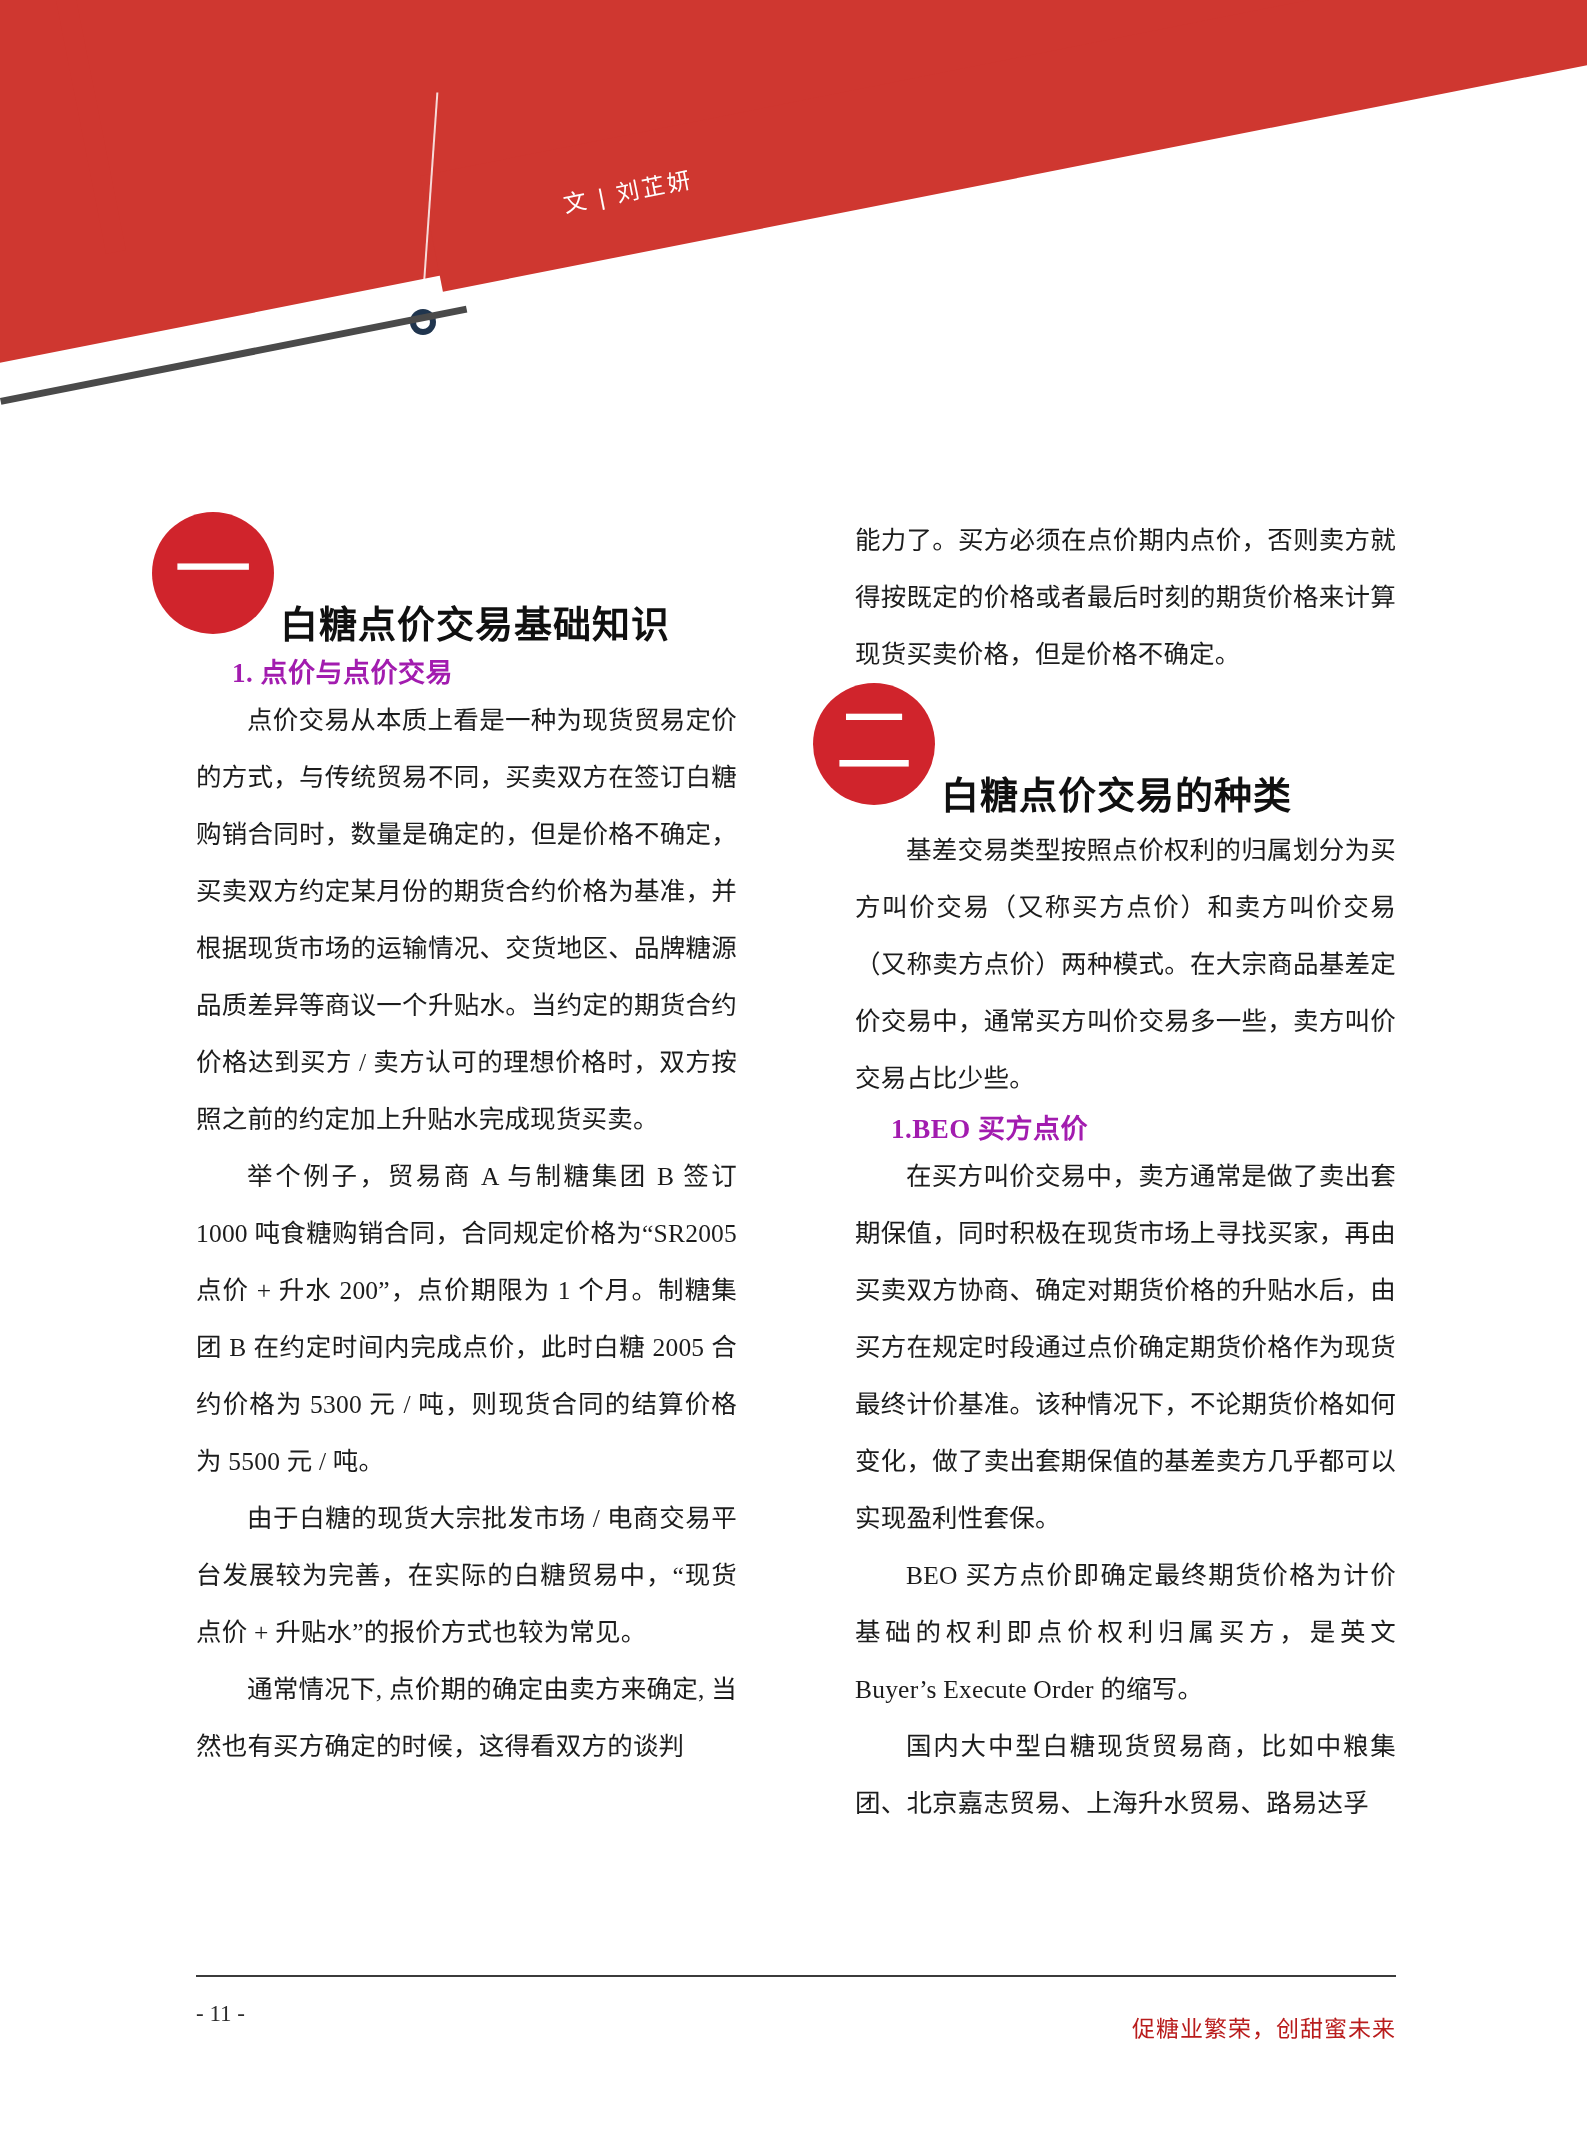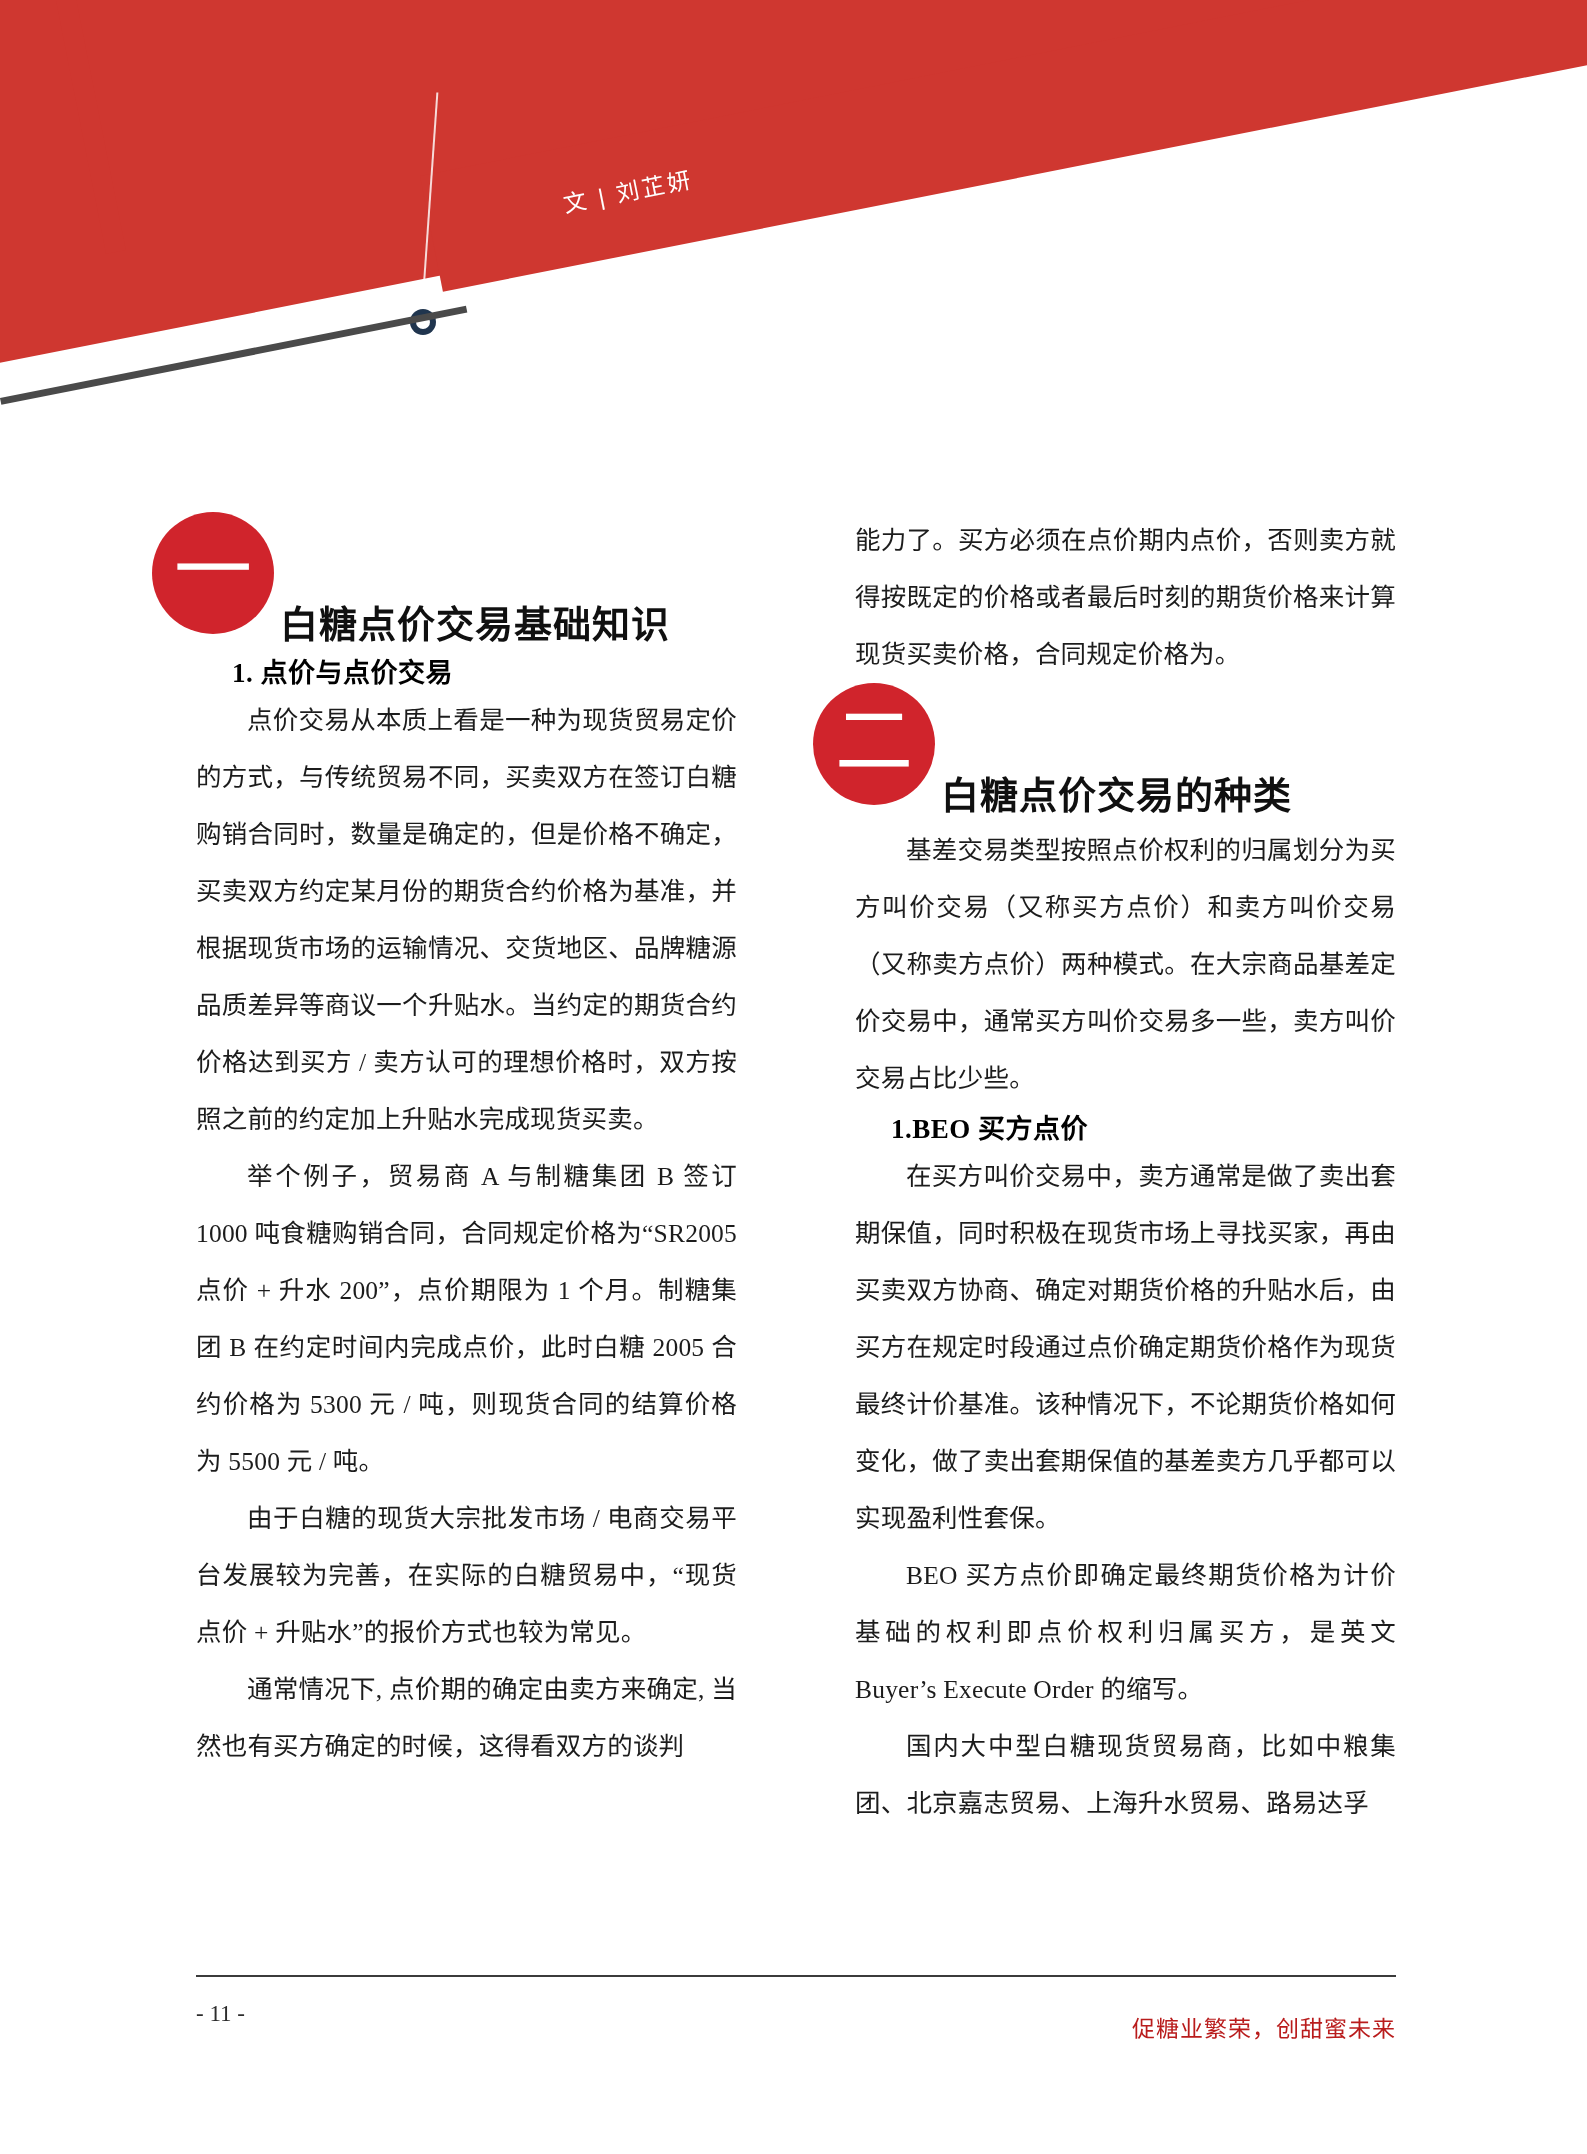--- a/index.html
+++ b/index.html
@@ -248,21 +248,21 @@
     font-family:"Liberation Serif","DejaVu Serif",serif;
   }
   .sec-head.right .sec-circle{ left:-42px; }
   .sec-head.right .sec-title{ left:86px; }
 
   h3.subhead{
     margin:0 0 2px 0;
     padding-left:36px;
     font-size:27px;
     font-weight:bold;
-    color:#000000;
+    color:#a21caf;
     letter-spacing:0.5px;
     font-family:"Liberation Serif","DejaVu Serif",serif;
   }
 
   p.body{
     margin:0;
     font-size:25.5px;
     line-height:57px;
     color:#1c1c1c;
     text-align:justify;
@@ -356,21 +356,21 @@
       <p class="body">举个例子，贸易商 A 与制糖集团 B 签订 1000 吨食糖购销合同，合同规定价格为“SR2005 点价 + 升水 200”，点价期限为 1 个月。制糖集团 B 在约定时间内完成点价，此时白糖 2005 合约价格为 5300 元 / 吨，则现货合同的结算价格为 5500 元 / 吨。</p>
 
       <p class="body">由于白糖的现货大宗批发市场 / 电商交易平台发展较为完善，在实际的白糖贸易中，“现货点价 + 升贴水”的报价方式也较为常见。</p>
 
 
       <p class="body">通常情况下, 点价期的确定由卖方来确定, 当然也有买方确定的时候，这得看双方的谈判</p>
     </div>
 
     <div class="col col-right">
 
-      <p class="body cont">能力了。买方必须在点价期内点价，否则卖方就得按既定的价格或者最后时刻的期货价格来计算现货买卖价格，合同规定价格为。</p>
+      <p class="body cont">能力了。买方必须在点价期内点价，否则卖方就得按既定的价格或者最后时刻的期货价格来计算现货买卖价格，但是价格不确定。</p>
 
       <div class="sec-head right">
         <div class="sec-circle">
           <div class="sec-circle-glyph">二</div>
         </div>
         <div class="sec-title">白糖点价交易的种类</div>
       </div>
 
       <p class="body">基差交易类型按照点价权利的归属划分为买方叫价交易（又称买方点价）和卖方叫价交易（又称卖方点价）两种模式。在大宗商品基差定价交易中，通常买方叫价交易多一些，卖方叫价交易占比少些。</p>
 

